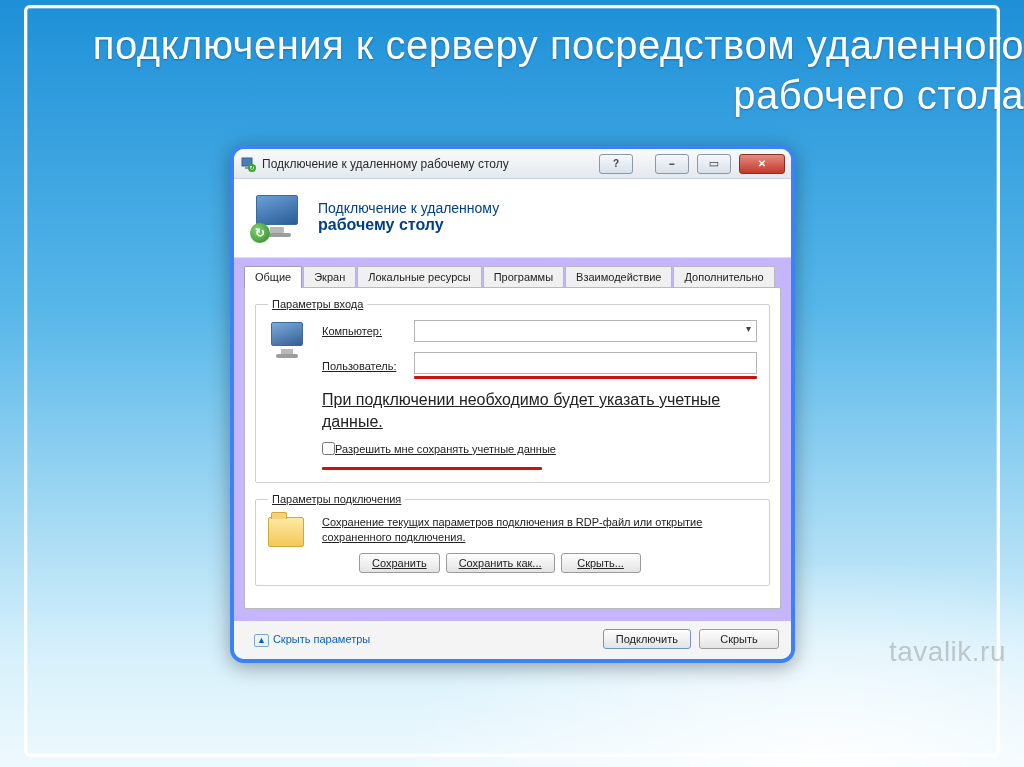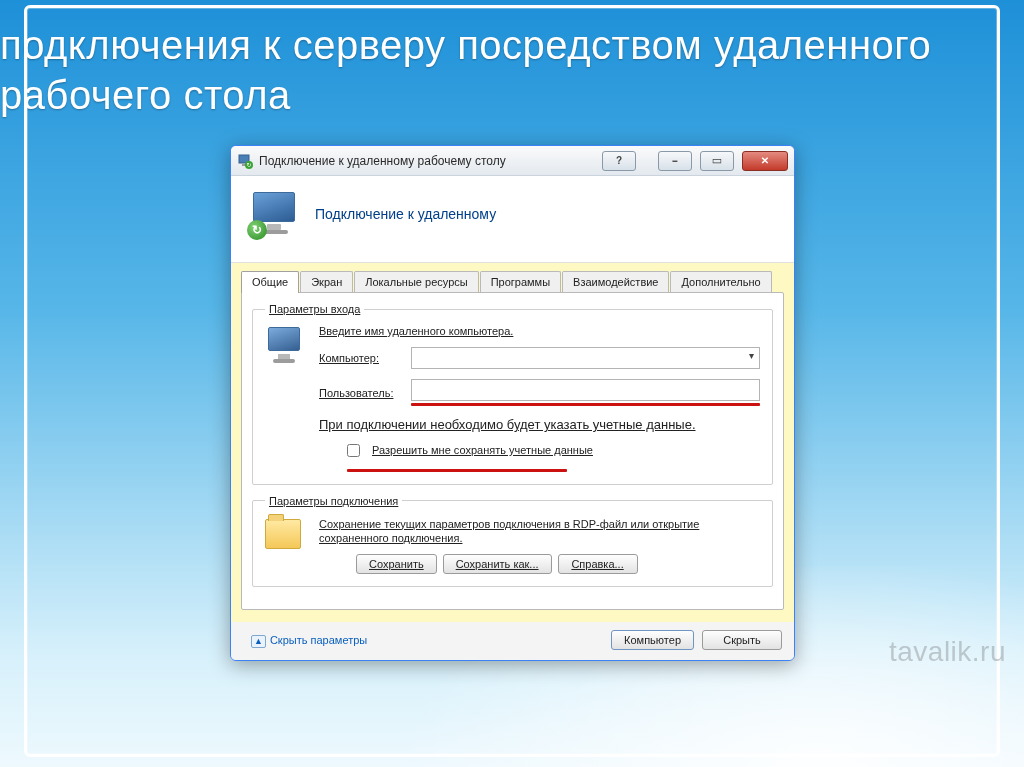--- a/index.html
+++ b/index.html
@@ -14,29 +14,29 @@
     background: radial-gradient(ellipse 600px 300px at 80% 100%, rgba(255,255,255,0.9), rgba(255,255,255,0) 70%);
   }
   
   .slide-frame {
     position: absolute; left: 24px; top: 5px; right: 24px; bottom: 10px;
     border: 3px solid #fff; border-radius: 6px; pointer-events: none;
     box-shadow: 0 0 0 1px rgba(255,255,255,0.3) inset;
   }
   .slide-title {
     position: absolute; top: 20px; left: 0; right: 0;
-    text-align: left; color: #fff; font-size: 40px; font-weight: 400;
+    text-align: right; color: #fff; font-size: 40px; font-weight: 400;
     text-shadow: 0 1px 2px rgba(0,0,0,0.3);
     line-height: 1.25;
     letter-spacing: .5px;
   }
   
   .window {
     position: absolute; left: 230px; top: 145px; width: 565px;
-    background: #f4f4f4; border: 1px solid #3b82f6; border-radius: 6px;
+    background: #f4f4f4; border: 4px solid #3b82f6; border-radius: 14px;
     box-shadow: 0 4px 20px rgba(0,0,0,0.35);
     overflow: hidden;
   }
   .titlebar {
     height: 30px; background: linear-gradient(180deg,#fafafa,#e3e9ef);
     border-bottom: 1px solid #cbd4dd;
     display: flex; align-items: center; padding: 0 6px; gap: 6px;
     font-size: 12px; color: #2a2a2a;
   }
   .titlebar .app-icon { width: 16px; height: 16px; position: relative; }
@@ -49,34 +49,34 @@
     font-size: 10px; color: #444; border-radius: 3px; margin-left: 2px;
   }
   .win-btn.help { margin-right: 14px; }
   .win-btn.close { background: linear-gradient(180deg,#e48a80,#c33a2a); color: #fff; border-color: #8b2e23; width: 46px; }
   .win-btn.close span::before { content: "✕"; font-weight: bold; }
   .win-btn.min span::before { content: "━"; font-size: 8px; }
   .win-btn.max span::before { content: "▭"; font-size: 11px; }
   .win-btn.help span::before { content: "?"; font-weight: 700; }
   
   .banner {
-    background: #fff; padding: 14px 18px 24px 18px;
+    background: #fff; padding: 14px 18px 16px 18px;
     display: flex; align-items: center; gap: 14px;
     border-bottom: 1px solid #e0e0e0;
   }
   .banner-icon { width: 52px; height: 48px; position: relative; }
   .banner-icon .monitor { position: absolute; width: 42px; height: 30px; background: linear-gradient(160deg,#6aa0d8,#2c5c94); border: 1px solid #3b6a9b; border-radius: 2px; top: 2px; left: 4px; }
   .banner-icon .stand  { position: absolute; width: 14px; height: 6px; background: #b8b8b8; bottom: 8px; left: 18px; border-radius: 1px; }
   .banner-icon .base   { position: absolute; width: 28px; height: 4px; background: #9c9c9c; bottom: 4px; left: 11px; border-radius: 2px; }
   .banner-icon .badge  { position: absolute; width: 20px; height: 20px; border-radius: 50%; background: radial-gradient(circle at 35% 35%, #7ed072, #2c8a24); bottom: -2px; left: -2px; display: flex; align-items: center; justify-content: center; color: #fff; font-size: 12px; font-weight: bold; }
   .banner-icon .badge::before { content: "↻"; }
   .banner-text .line1 { font-size: 14px; color: #003f8a; }
   .banner-text .line2 { font-size: 16px; color: #003f8a; font-weight: 700; }
   
-  .win-body { padding: 8px 10px 12px 10px; background: #fef9c3; }
+  .win-body { padding: 8px 10px 12px 10px; background: #c4b5fd; }
   
   .tabs { display: flex; gap: 0; font-size: 11px; position: relative; margin-bottom: -1px; }
   .tab {
     border: 1px solid #b9b9b9; border-bottom: none; background: #f0f0f0;
     padding: 4px 10px 4px 10px; color: #222; position: relative;
     border-radius: 2px 2px 0 0; margin-right: 1px;
   }
   .tab.active { background: #fff; z-index: 2; border-color: #a0a0a0; padding-bottom: 5px; }
   .tab-panel {
     border: 1px solid #b9b9b9; background: #fff; border-radius: 0 2px 2px 2px;
@@ -96,22 +96,22 @@
   .form-label { font-size: 11px; color: #222; }
   .input, .combo {
     border: 1px solid #b4b4b4; background: #fff; height: 22px;
     font-size: 12px; padding: 0 6px; width: 100%;
   }
   .combo-wrap { position: relative; }
   .combo-wrap::after {
     content: "▾"; position: absolute; right: 6px; top: 3px; font-size: 10px; color: #444;
   }
   .underline-red { border-bottom: 3px solid #c11; margin-top: 2px; border-radius: 1px; }
-  .note-text { grid-column: 2 / span 2; font-size: 13px; color: #222; line-height: 1.35; }
-  .checkbox-row { grid-column: 2 / span 2; display: flex; align-items: center; gap: 12px; margin-left: 28px; }
+  .note-text { grid-column: 2 / span 2; font-size: 16px; color: #222; line-height: 1.35; }
+  .checkbox-row { grid-column: 2 / span 2; display: flex; align-items: center; gap: 0; }
   input[type=checkbox] { width: 13px; height: 13px; }
   .conn-grid { display: grid; grid-template-columns: 46px 1fr; column-gap: 8px; row-gap: 10px; align-items: start; }
   .folder-icon { width: 36px; height: 30px; background: linear-gradient(180deg,#ffe9a3,#f4c858); border: 1px solid #d0a93c; border-radius: 2px; position: relative; margin-top: 2px; }
   .folder-icon::before { content: ""; position: absolute; top: -6px; left: 2px; width: 14px; height: 6px; background: #f3d27a; border: 1px solid #d0a93c; border-bottom: none; border-radius: 2px 2px 0 0; }
   .conn-desc { font-size: 11px; color: #222; line-height: 1.35; }
   .btn-row { display: flex; gap: 6px; margin-top: 8px; padding-left: 37px; }
   .btn {
     border: 1px solid #9b9b9b; background: linear-gradient(180deg,#fefefe,#e3e3e3);
     padding: 3px 12px; font-size: 11px; color: #222; border-radius: 3px;
     min-width: 80px;
@@ -164,20 +164,21 @@
 
   <div class="banner">
     <div class="banner-icon">
       <div class="monitor"></div>
         <div class="stand"></div>
         <div class="base"></div>
         <div class="badge"></div>
     </div>
     <div class="banner-text">
       <div class="line1">Подключение к удаленному</div>
+      <div class="line2">рабочему столу</div>
     </div>
   </div>
 
   <div class="win-body">
 
     <div class="tabs">
       <div class="tab active">Общие</div>
       <div class="tab">Экран</div>
       <div class="tab">Локальные ресурсы</div>
       <div class="tab">Программы</div>
@@ -188,21 +189,20 @@
     <div class="tab-panel">
 
       <fieldset>
         <legend>Параметры входа</legend>
         <div class="login-grid">
           <div class="pc-icon">
               <div class="mon"></div>
               <div class="std"></div>
               <div class="bs"></div>
             </div>
-          <div class="hint-text">Введите имя удаленного компьютера.</div>
 
           <div class="form-label">Компьютер:</div>
           <div class="combo-wrap">
             <input class="combo" type="text" value="" style="">
           </div>
 
           <div class="form-label">Пользователь:</div>
           <div>
             <input class="input" type="text" value="" style="">
             <div class="underline-red"></div>
@@ -222,34 +222,34 @@
 
       <fieldset>
         <legend>Параметры подключения</legend>
         <div class="conn-grid">
           <div class="folder-icon"></div>
           <div>
             <div class="conn-desc">Сохранение текущих параметров подключения в RDP-файл или открытие сохраненного подключения.</div>
             <div class="btn-row">
               <button class="btn">Сохранить</button>
               <button class="btn">Сохранить как...</button>
-              <button class="btn">Справка...</button>
+              <button class="btn">Скрыть...</button>
             </div>
           </div>
         </div>
       </fieldset>
     </div>
   </div>
 
   <div class="footer">
     <span class="link">
       <span class="caret"></span>
       <span>Скрыть параметры</span>
     </span>
     <span class="spacer"></span>
-    <button class="btn primary">Компьютер</button>
+    <button class="btn primary">Подключить</button>
     <button class="btn">Скрыть</button>
   </div>
 </div>
 
 <div class="watermark">tavalik.ru</div>
 
 <div class="slide-frame"></div>
 
 </body></html>

